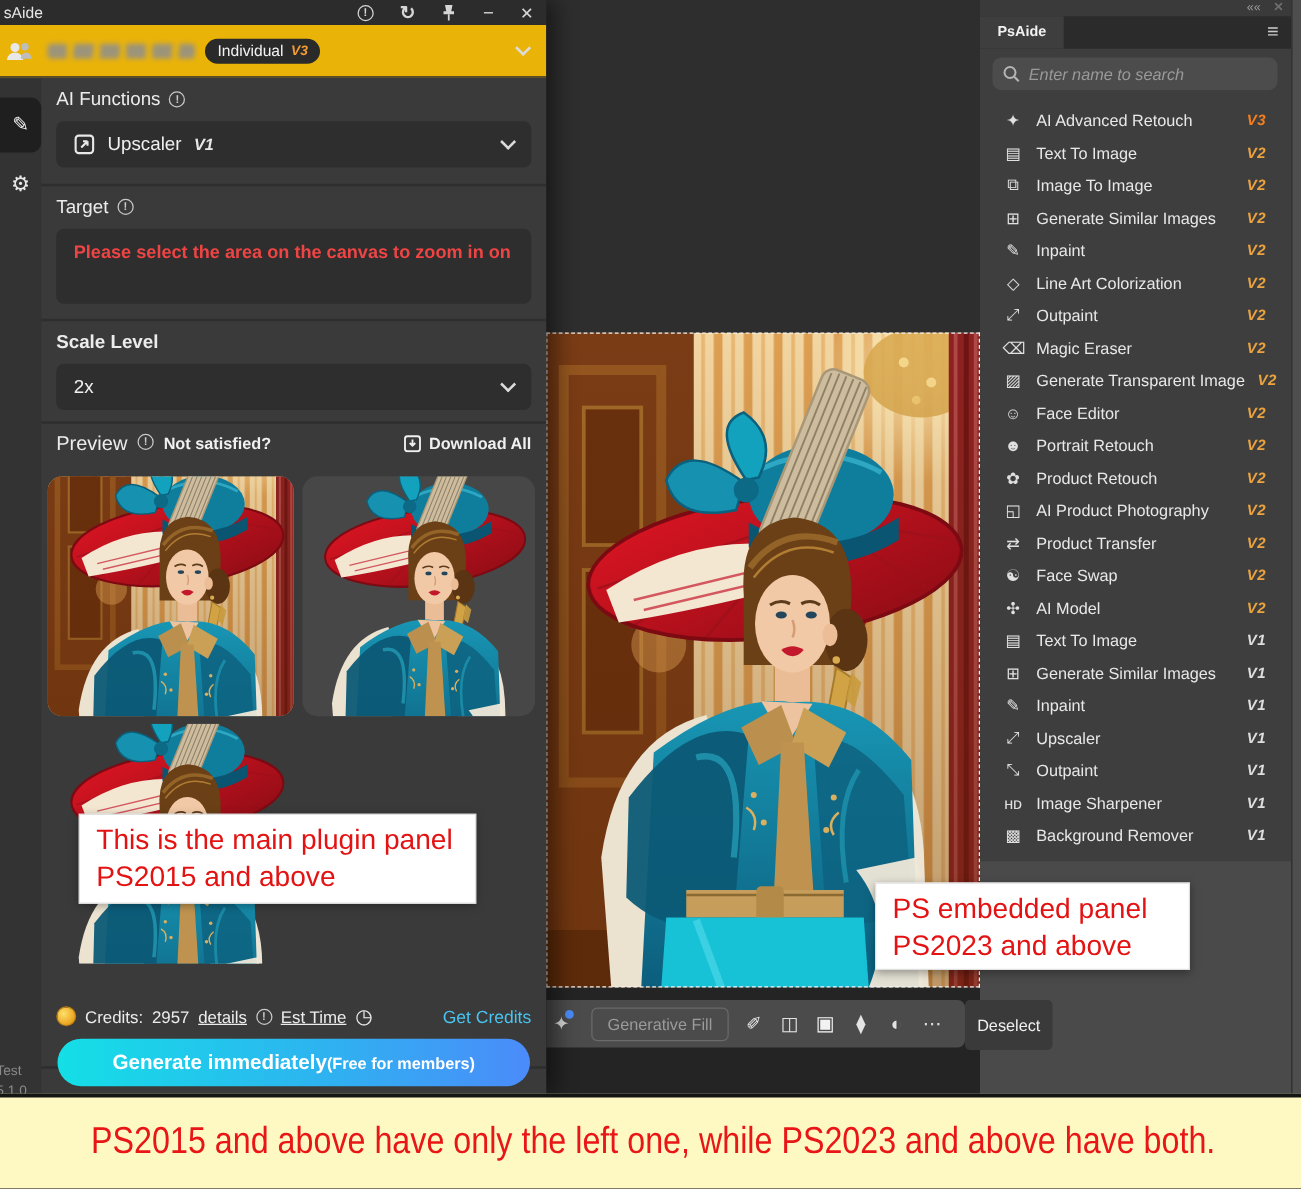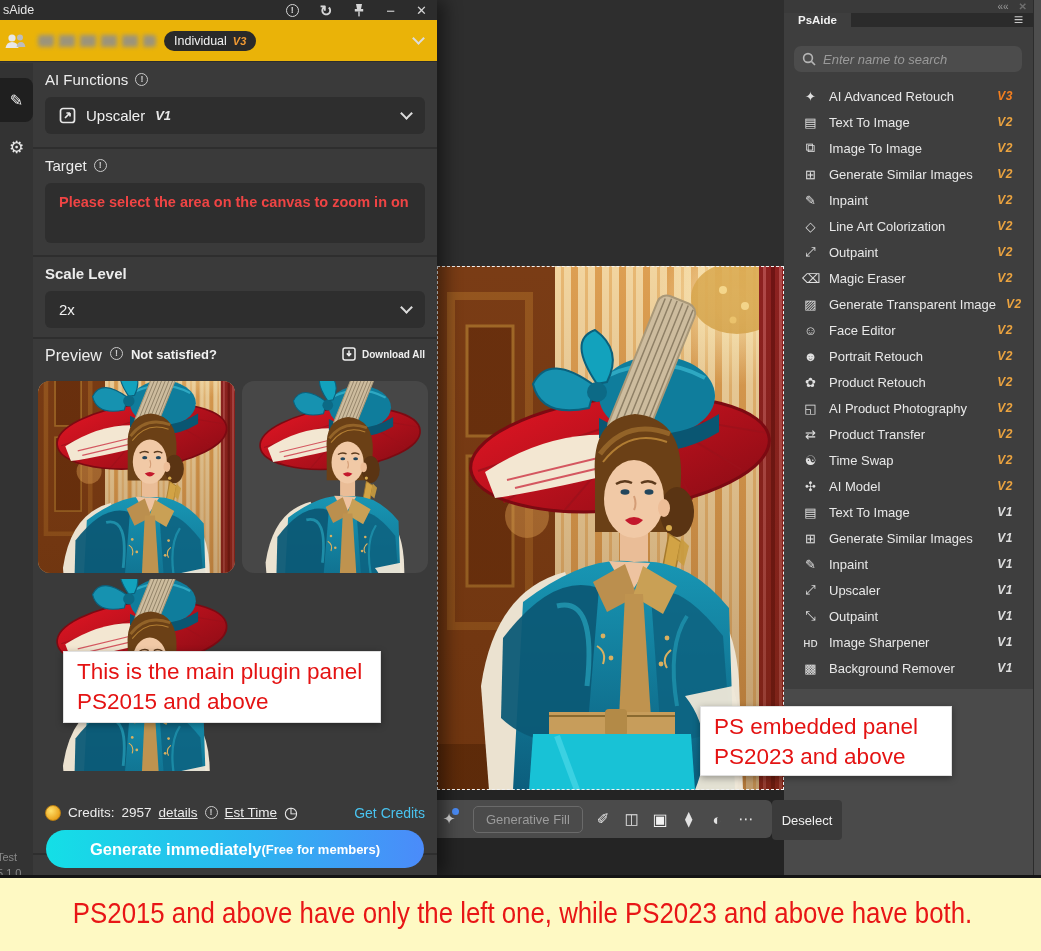--- a/index.html
+++ b/index.html
@@ -28,21 +28,21 @@
   #deselect-btn { left:772px; top:800px; width:70px; height:40px; background:#3a3a3a; border-radius:4px;
                   color:#f0f0f0; font-size:13px; display:flex; align-items:center; justify-content:center; z-index:31; }
 
   
   #right-panel { left:784px; top:0; width:257px; height:875px; background:#3e3e3e; z-index:20; }
   #rp-edge { position:absolute; right:0; top:0; width:8px; height:875px; background:#4e4e4e; border-left:1px solid #2c2c2c; }
   #rp-mini { position:absolute; left:0; top:0; width:257px; height:13px; background:#3a3a3a; display:flex; justify-content:flex-end;
              align-items:center; gap:10px; padding-right:14px; }
   #rp-mini span { font-size:10px; color:#9a9a9a; line-height:1; }
   #rp-mini .rp-close { color:#6e6e6e; font-weight:bold; }
-  #rp-tabs { position:absolute; left:0; top:13px; width:249px; height:14px; background:#2b2b2b; display:flex; align-items:stretch; }
+  #rp-tabs { position:absolute; left:0; top:13px; width:249px; height:26px; background:#2b2b2b; display:flex; align-items:stretch; }
   #rp-tab-active { background:#3e3e3e; padding:0 14px; display:flex; align-items:center; color:#f2f2f2;
                    font-size:11.5px; font-weight:bold; }
   #rp-menu { margin-left:auto; color:#c9c9c9; font-size:16px; display:flex; align-items:center; padding-right:10px; }
   #rp-body { position:absolute; left:0; top:39px; width:249px; height:836px; }
   #rp-below { position:absolute; left:0; top:650px; width:249px; height:186px; background:#4a4a4a; }
   #rp-search { position:absolute; left:10px; top:7px; width:228px; height:26px; background:#4c4c4c; border-radius:7px;
                display:flex; align-items:center; padding:0 8px; gap:7px; }
   #rp-search input { flex:1; background:transparent; border:none; outline:none; color:#cfcfcf;
                      font-style:italic; font-size:13px; font-family:"Liberation Sans", sans-serif; }
   #rp-search input::placeholder { color:#9a9a9a; }
@@ -96,21 +96,21 @@
   .dropdown .chev { margin-left:auto; }
   .dd-version { font-style:italic; font-weight:bold; font-size:13px; color:#e8e8e8; }
   #sec-ai { top:0; height:86px; }
   #sec-target { top:86px; height:108px; }
   #target-box { margin-top:9px; height:60px; background:#2e2e2e; border-radius:6px; padding:9px 14px;
                 color:#ef4444; font-weight:bold; font-size:14.5px; line-height:20px; }
   #sec-scale { top:194px; height:82px; }
   #sec-preview { top:276px; height:516px; }
   #preview-head { display:flex; align-items:flex-start; gap:8px; }
   #not-satisfied { color:#f0f0f0; font-size:13px; font-weight:bold; }
-  #download-all { margin-left:auto; display:flex; align-items:center; gap:6px; color:#f0f0f0; font-size:10px; font-weight:bold; }
+  #download-all { margin-left:auto; display:flex; align-items:center; gap:6px; color:#f0f0f0; font-size:13px; font-weight:bold; }
   .thumb { position:absolute; border-radius:12px; overflow:hidden; }
   #thumb-1 { left:5px; top:42px; width:197px; height:192px; }
   #thumb-2 { left:209px; top:42px; width:186px; height:192px; background:#474747; }
   #thumb-3 { left:5px; top:240px; width:197px; height:192px; }
   .thumb svg { display:block; width:100%; height:100%; }
   #sec-footer { top:736px; height:76px; border-bottom:none; padding-top:4px; }
   #credits-row { display:flex; align-items:center; gap:7px; color:#ececec; font-size:13.5px; }
   #coin { width:16px; height:16px; border-radius:50%; flex:none;
           background:radial-gradient(circle at 35% 35%, #ffe06a, #eaa41f 70%, #c9821a); border:1px solid #b97f14; }
   .link-u { text-decoration:underline; color:#ececec; }
@@ -378,21 +378,21 @@
   </div>
 
   <div class="func-item">
     <span class="fi-icon">⇄</span>
     <span class="fi-label">Product Transfer</span>
     <span class="fi-version tier-v2">V2</span>
   </div>
 
   <div class="func-item">
     <span class="fi-icon">☯</span>
-    <span class="fi-label">Time Swap</span>
+    <span class="fi-label">Face Swap</span>
     <span class="fi-version tier-v2">V2</span>
   </div>
 
   <div class="func-item">
     <span class="fi-icon">✣</span>
     <span class="fi-label">AI Model</span>
     <span class="fi-version tier-v2">V2</span>
   </div>
 
   <div class="func-item">

